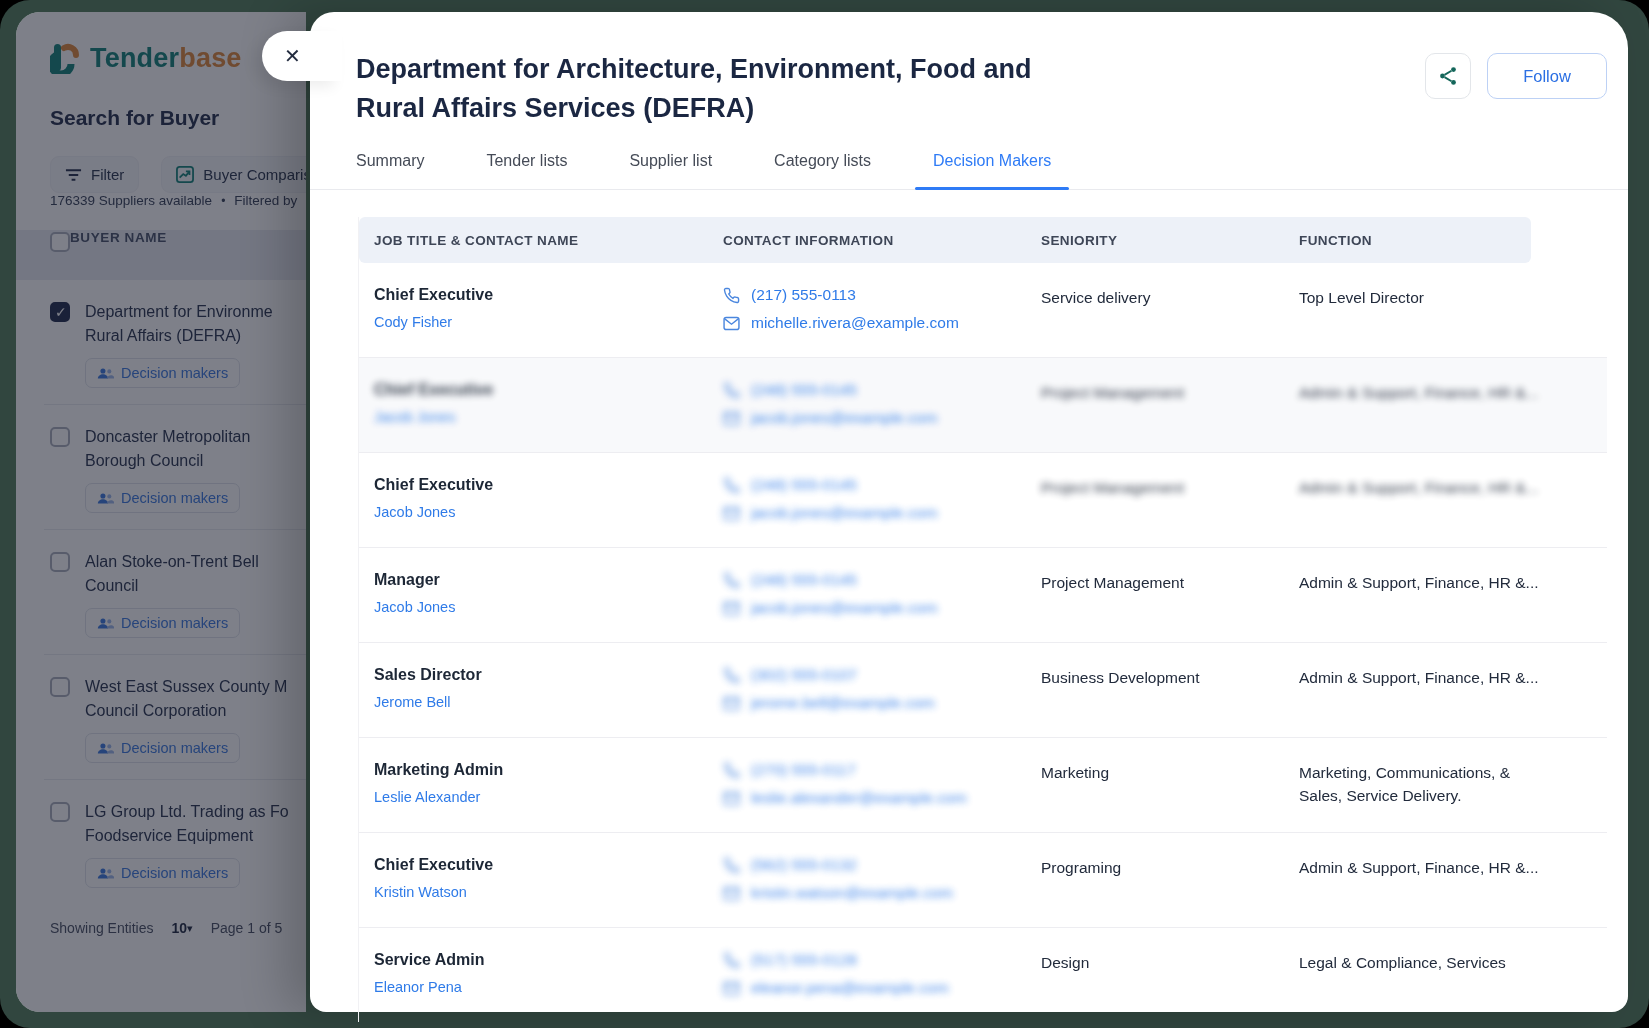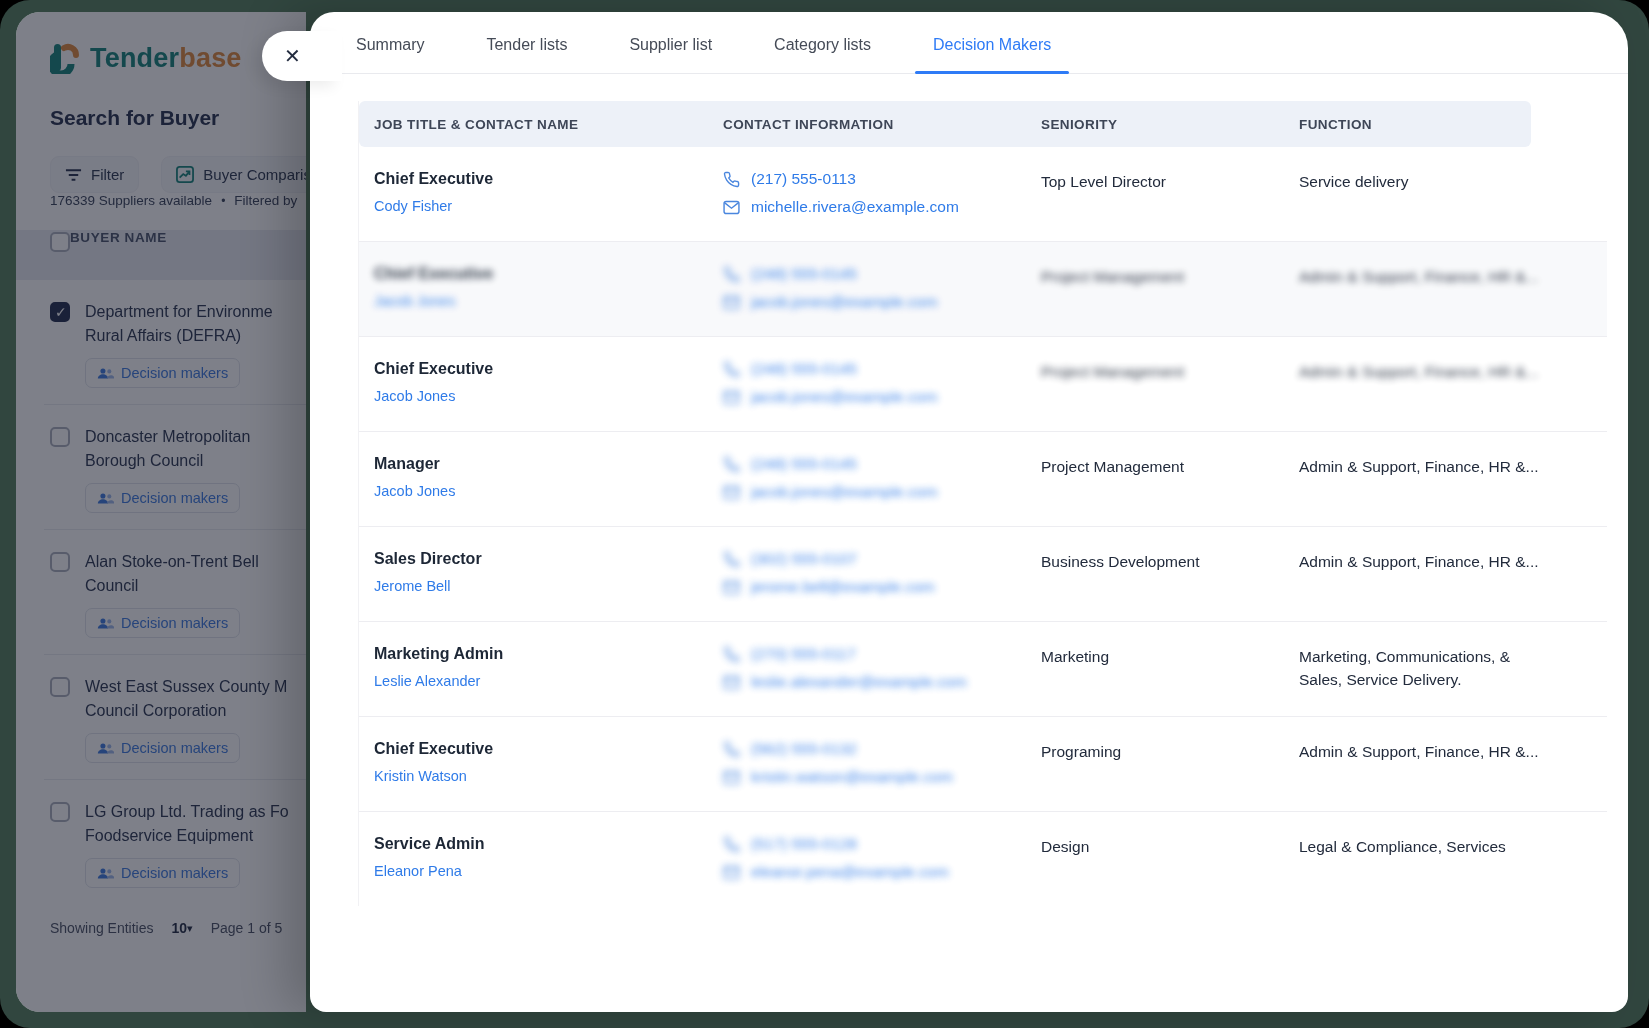--- a/index.html
+++ b/index.html
@@ -237,20 +237,35 @@
     </div>
     <div class="dim"></div>
   </div>
 
   <div class="drawer">
 
     <div class="close-tab">
       <span class="close-x">✕</span>
     </div>
 
+    <div class="drawer-header">
+      <div class="drawer-title">Department for Architecture, Environment, Food and Rural Affairs Services (DEFRA)</div>
+      <div class="header-actions">
+        <div class="icon-btn">
+          <svg width="22" height="22" viewBox="0 0 24 24">
+            <circle cx="18" cy="5" r="2.6" fill="#14665A"></circle>
+            <circle cx="6" cy="12" r="2.6" fill="#14665A"></circle>
+            <circle cx="18" cy="19" r="2.6" fill="#14665A"></circle>
+            <line x1="8.2" y1="10.8" x2="15.8" y2="6.2" stroke="#14665A" stroke-width="2"></line>
+            <line x1="8.2" y1="13.2" x2="15.8" y2="17.8" stroke="#14665A" stroke-width="2"></line>
+          </svg>
+        </div>
+        <button class="follow-btn">Follow</button>
+      </div>
+    </div>
 
     <div class="tabs">
       <div class="tab">Summary</div>
       <div class="tab">Tender lists</div>
       <div class="tab">Supplier list</div>
       <div class="tab">Category lists</div>
       <div class="tab active">Decision Makers</div>
     </div>
 
     <div class="table">
@@ -274,24 +289,24 @@
             <span class="clink">(217) 555-0113</span>
           </div>
           <div class="cline">
             <svg width="17" height="15" viewBox="0 0 24 20">
                 <rect x="1.5" y="1.5" width="21" height="17" rx="3" fill="none" stroke="#4A86DE" stroke-width="2"></rect>
                 <polyline points="2.5,3.5 12,11 21.5,3.5" fill="none" stroke="#4A86DE" stroke-width="2"></polyline>
               </svg>
             <span class="clink">michelle.rivera@example.com</span>
           </div>
         </div>
+        <div>
+            <div class="plain fn">Service delivery</div>
+          </div>
         <div><span class="plain">Top Level Director</span></div>
-        <div>
-            <div class="plain fn">Service delivery</div>
-          </div>
       </div>
 
       <div class="trow shaded">
         <div class="cell-title">
           <div class="job-title blur">Chief Executive</div>
           <div class="contact-name blur">Jacob Jones</div>
         </div>
         <div>
           <div class="cline blur">
             <svg width="17" height="17" viewBox="0 0 24 24">

